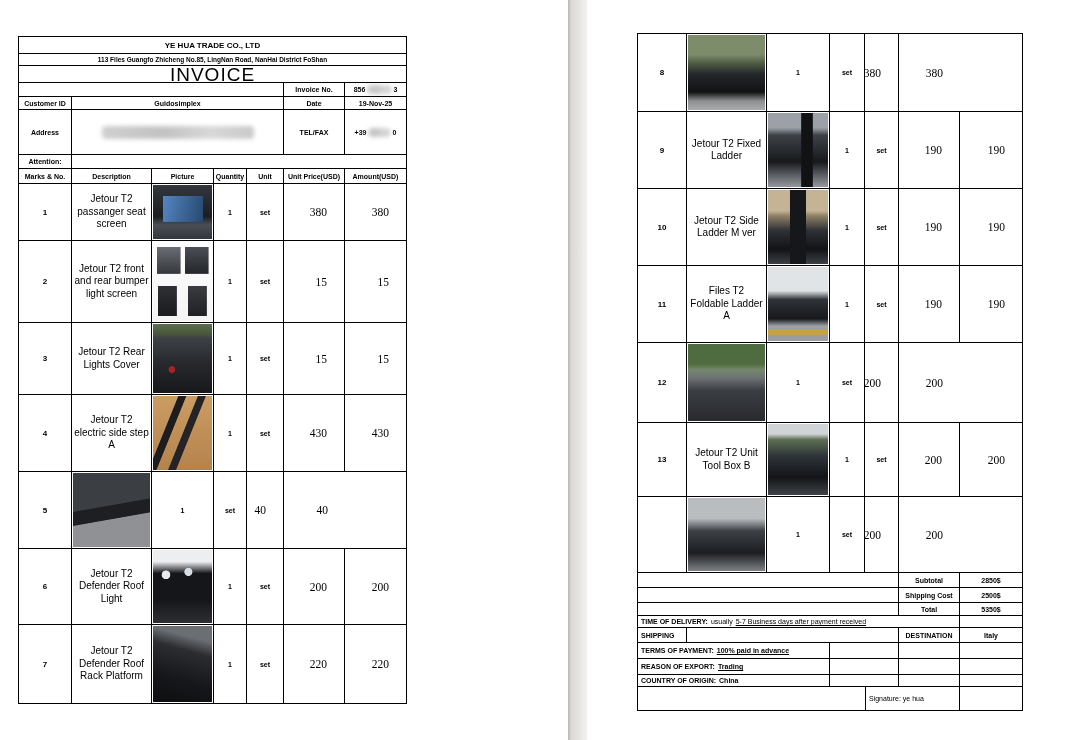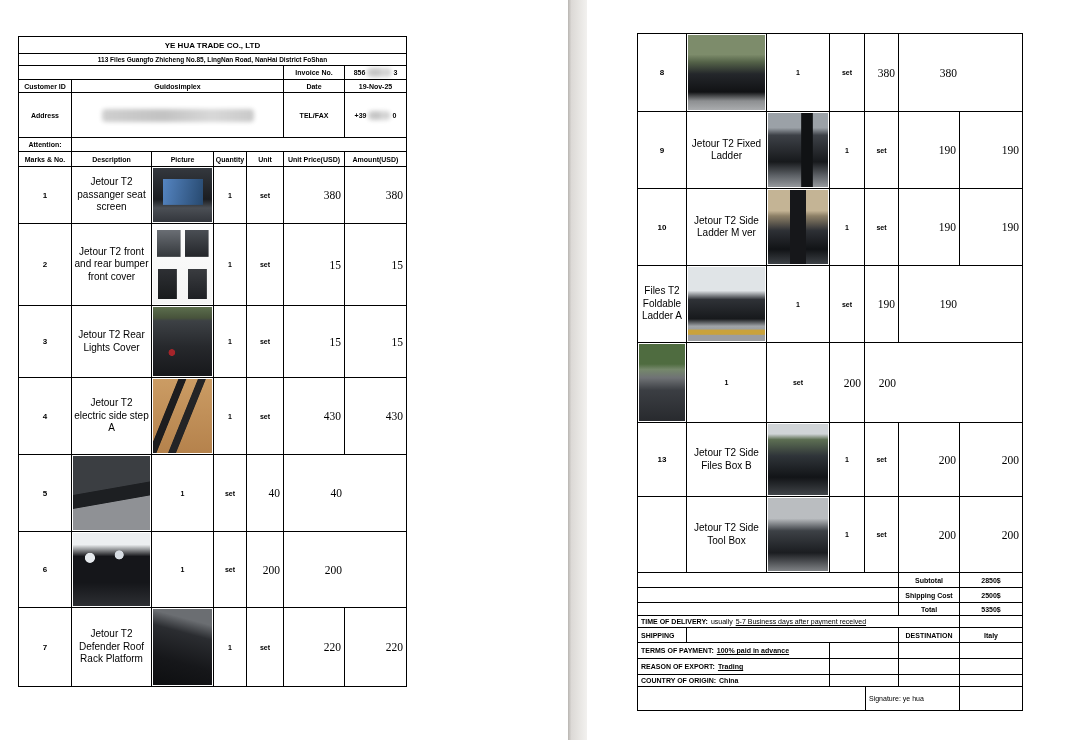--- a/index.html
+++ b/index.html
@@ -31,21 +31,21 @@
   .f7 { font-size:7px; font-weight:bold; }
 
   
   .p1 .cols { grid-template-columns:53px 80px 62px 33px 37px 61px 61px; }
   .p2 .cols { grid-template-columns:49px 80px 63px 35px 34px 61px 62px; }
   .thead { height:15px; }
   .thead .cell { font-size:7px; font-weight:bold; }
   .c-no { font-size:8px; font-weight:bold; }
   .c-desc { font-size:10px; line-height:1.25; padding:1px 2px; }
   .c-qty,.c-unit { font-size:7px; font-weight:bold; }
-  .num { font-family:"Liberation Serif", serif; font-size:11.5px; justify-content:flex-end; padding-right:3px; }
+  .num { font-family:"Liberation Serif", serif; font-size:11.5px; justify-content:flex-end; padding-right:17px; }
   .c-pic { padding:1px; }
   .ph { width:100%; height:100%; }
   .p1 .items .row:last-child { border-bottom:none; }
 
   
   .ph-screen { background:
       linear-gradient(100deg,#5585c2,#27496f) no-repeat 55% 38%/68% 48%,
       linear-gradient(180deg,#34383e 0%,#1b1d21 58%,#4b4f55 74%,#33363c 100%); }
   .ph-grid { background:
       linear-gradient(#6a6e74,#34383c) no-repeat 10% 10%/40% 34%,
@@ -111,20 +111,23 @@
 <div class="canvas">
   <div class="gap-strip"></div>
 
   <section class="page p1 sheet">
     <div class="row r-company">
       <div class="cell">YE HUA TRADE CO., LTD</div>
     </div>
     <div class="row r-line2">
       <div class="cell">113 Files Guangfo Zhicheng No.85, LingNan Road, NanHai District FoShan</div>
     </div>
+    <div class="row r-title">
+      <div class="cell">INVOICE</div>
+    </div>
     <div class="row r-invno">
       <div class="cell"></div>
       <div class="cell f7">Invoice No.</div>
       <div class="cell f7">
         <span class="inv-frag">
           <span>856</span>
           <span class="blur" style="width:24px;height:9px;"></span>
           <span>3</span>
         </span>
       </div>
@@ -169,21 +172,21 @@
     <div class="cell c-pic">
       <div class="ph ph-screen"></div>
     </div>
     <div class="cell c-qty">1</div>
     <div class="cell c-unit">set</div>
     <div class="cell c-price num">380</div>
     <div class="cell c-amount num">380</div>
   </div>
         <div class="row item-row cols" style="height: 82px;">
     <div class="cell c-no">2</div>
-    <div class="cell c-desc">Jetour T2 front and rear bumper front cover</div>
+    <div class="cell c-desc">Jetour T2 front and rear bumper light screen</div>
     <div class="cell c-pic">
       <div class="ph ph-grid"></div>
     </div>
     <div class="cell c-qty">1</div>
     <div class="cell c-unit">set</div>
     <div class="cell c-price num">15</div>
     <div class="cell c-amount num">15</div>
   </div>
         <div class="row item-row cols" style="height: 72px;">
     <div class="cell c-no">3</div>
@@ -212,20 +215,21 @@
     <div class="cell c-pic">
       <div class="ph ph-step"></div>
     </div>
     <div class="cell c-qty">1</div>
     <div class="cell c-unit">set</div>
     <div class="cell c-price num">40</div>
     <div class="cell c-amount num">40</div>
   </div>
         <div class="row item-row cols" style="height: 76px;">
     <div class="cell c-no">6</div>
+    <div class="cell c-desc">Jetour T2 Defender Roof Light</div>
     <div class="cell c-pic">
       <div class="ph ph-roof"></div>
     </div>
     <div class="cell c-qty">1</div>
     <div class="cell c-unit">set</div>
     <div class="cell c-price num">200</div>
     <div class="cell c-amount num">200</div>
   </div>
         <div class="row item-row cols" style="height: 78px;">
     <div class="cell c-no">7</div>
@@ -269,52 +273,53 @@
     <div class="cell c-desc">Jetour T2 Side Ladder M ver</div>
     <div class="cell c-pic">
       <div class="ph ph-sideladder"></div>
     </div>
     <div class="cell c-qty">1</div>
     <div class="cell c-unit">set</div>
     <div class="cell c-price num">190</div>
     <div class="cell c-amount num">190</div>
   </div>
         <div class="row item-row cols" style="height: 77px;">
+    <div class="cell c-no">11</div>
     <div class="cell c-desc">Files T2 Foldable Ladder A</div>
     <div class="cell c-pic">
       <div class="ph ph-foldladder"></div>
     </div>
     <div class="cell c-qty">1</div>
     <div class="cell c-unit">set</div>
     <div class="cell c-price num">190</div>
     <div class="cell c-amount num">190</div>
   </div>
         <div class="row item-row cols" style="height: 80px;">
+    <div class="cell c-no">12</div>
     <div class="cell c-pic">
       <div class="ph ph-toolbox1"></div>
     </div>
     <div class="cell c-qty">1</div>
     <div class="cell c-unit">set</div>
     <div class="cell c-price num">200</div>
     <div class="cell c-amount num">200</div>
   </div>
         <div class="row item-row cols" style="height: 74px;">
     <div class="cell c-no">13</div>
-    <div class="cell c-desc">Jetour T2 Side Files Box B</div>
+    <div class="cell c-desc">Jetour T2 Unit Tool Box B</div>
     <div class="cell c-pic">
       <div class="ph ph-toolbox2"></div>
     </div>
     <div class="cell c-qty">1</div>
     <div class="cell c-unit">set</div>
     <div class="cell c-price num">200</div>
     <div class="cell c-amount num">200</div>
   </div>
         <div class="row item-row cols" style="height: 76px;">
     <div class="cell c-no"></div>
-    <div class="cell c-desc">Jetour T2 Side Tool Box</div>
     <div class="cell c-pic">
       <div class="ph ph-toolbox3"></div>
     </div>
     <div class="cell c-qty">1</div>
     <div class="cell c-unit">set</div>
     <div class="cell c-price num">200</div>
     <div class="cell c-amount num">200</div>
   </div>
       </div>
 

